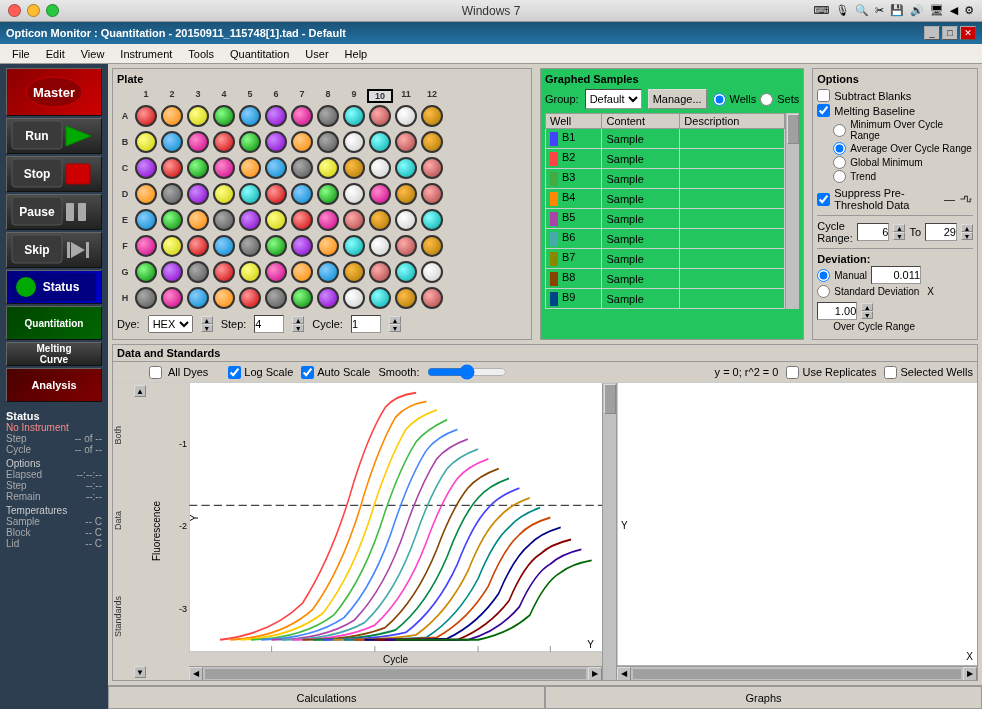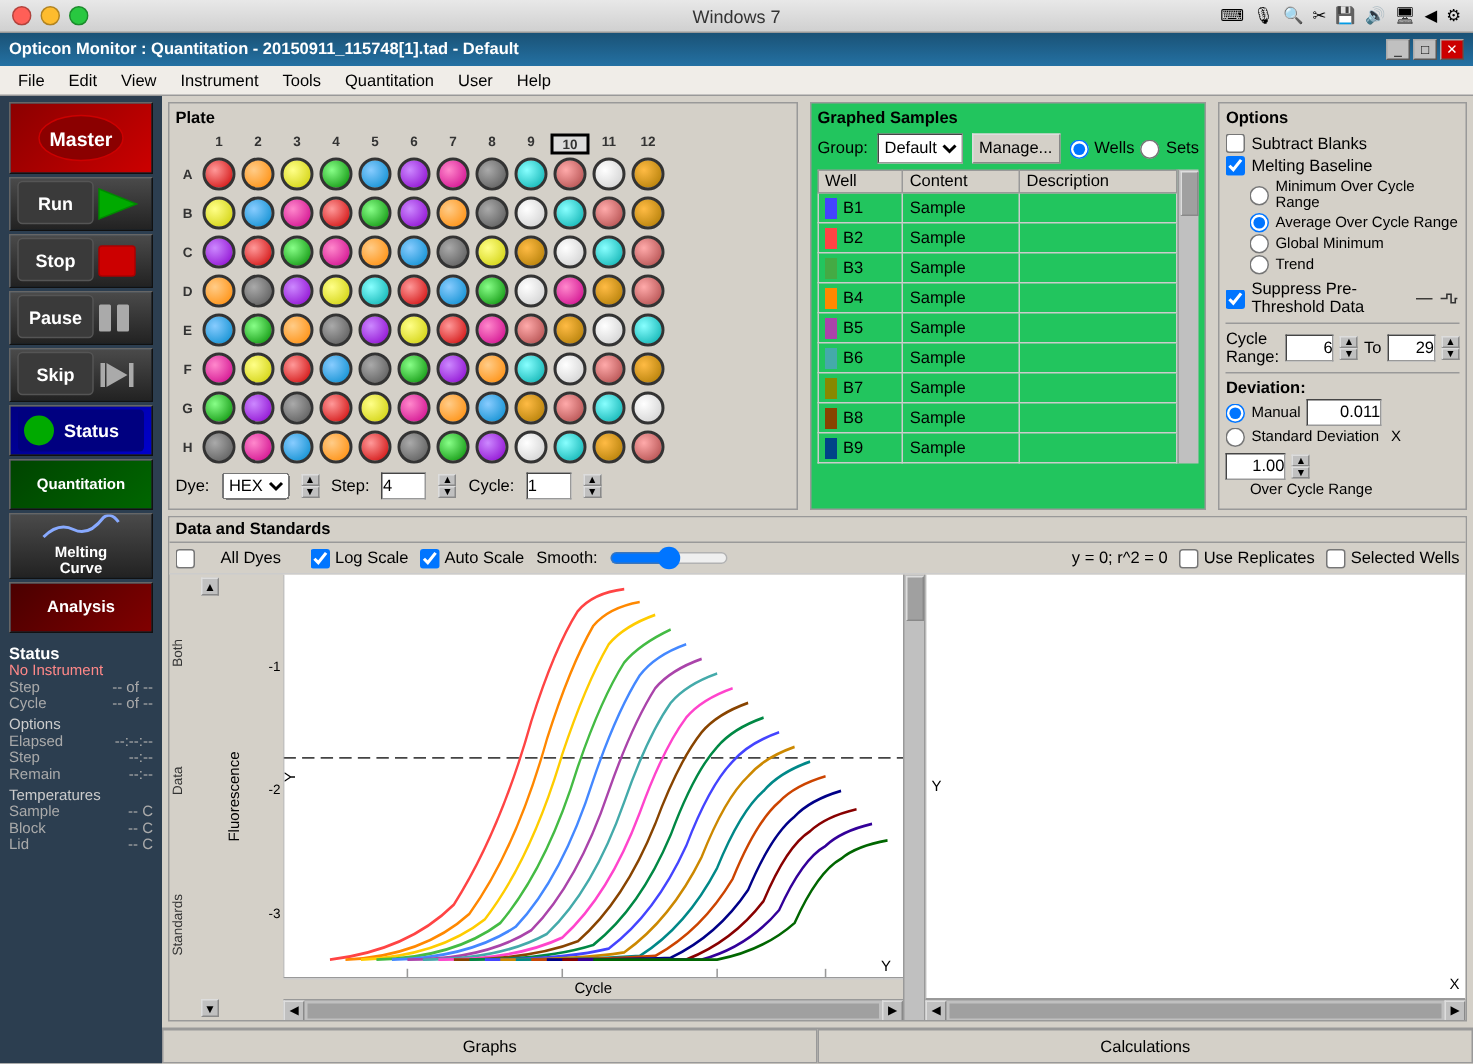--- a/index.html
+++ b/index.html
@@ -31,21 +31,21 @@
     .sidebar { width: 108px; background: #2c3e50; display: flex; flex-direction: column; align-items: center; padding: 4px; gap: 2px; }
     .sidebar-btn { width: 96px; height: 40px; background: linear-gradient(to bottom, #555, #333); border: 1px outset #666; display: flex; align-items: center; justify-content: center; cursor: pointer; color: white; font-size: 11px; font-weight: bold; position: relative; }
     
     .master-btn { background: linear-gradient(135deg, #8B0000, #cc0000); height: 50px; }
     .run-btn { background: linear-gradient(to bottom, #4a4a4a, #222); }
     .stop-btn { background: linear-gradient(to bottom, #4a4a4a, #222); }
     .pause-btn { background: linear-gradient(to bottom, #4a4a4a, #222); }
     .skip-btn { background: linear-gradient(to bottom, #4a4a4a, #222); }
     .status-btn { background: linear-gradient(135deg, #000080, #0000cc); width: 96px; height: 34px; }
     .quantitation-btn { background: linear-gradient(135deg, #004d00, #006600); width: 96px; height: 34px; }
-    .melting-btn { background: linear-gradient(to bottom, #4a4a4a, #222); width: 96px; height: 44px; }
+    .melting-btn { background: linear-gradient(to bottom, #4a4a4a, #222); width: 96px; height: 24px; }
     .analysis-btn { background: linear-gradient(135deg, #4a0000, #800000); width: 96px; height: 34px; }
 
     
     .status-section { margin-top: 4px; width: 96px; color: #aaa; font-size: 10px; }
     .status-row { display: flex; justify-content: space-between; }
 
     
     .content-area { flex: 1; display: flex; flex-direction: column; background: #d4d0c8; }
 
     
@@ -774,21 +774,21 @@
           <div style="margin-left:16px;font-size:10px;">Over Cycle Range</div>
         </div>
       </div>
     </div>
 
     <div class="data-standards">
       <div class="data-standards-title">Data and Standards</div>
 
       <div style="display:flex;align-items:center;justify-content:space-between;padding:2px 4px;background:#d4d0c8;border-bottom:1px solid #ccc;">
         <div style="display:flex;align-items:center;gap:8px;">
-          <label style="display:flex;align-items:center;gap:17px;">
+          <label style="display:flex;align-items:center;gap:6px;margin-left:32px;">
             <input type="checkbox" style="">
             <span>All Dyes</span>
           </label>
           <label style="display:flex;align-items:center;gap:3px;margin-left:12px;">
             <input type="checkbox" checked="" style="">
             <span>Log Scale</span>
           </label>
           <label style="display:flex;align-items:center;gap:3px;">
             <input type="checkbox" checked="" style="">
             <span>Auto Scale</span>
@@ -912,18 +912,18 @@
             <button style="width:14px;height:14px;font-size:8px;background:#c0c0c0;border:1px outset #ddd;padding:0;cursor:pointer;">◀</button>
             <div style="flex:1;height:10px;margin:2px;background:#a0a0a0;"></div>
             <button style="width:14px;height:14px;font-size:8px;background:#c0c0c0;border:1px outset #ddd;padding:0;cursor:pointer;">▶</button>
           </div>
         </div>
 
       </div>
     </div>
 
     <div class="bottom-tabs">
+      <div class="bottom-tab">Calculations</div>
       <div class="bottom-tab">Graphs</div>
-      <div class="bottom-tab">Calculations</div>
     </div>
 
   </div>
 </div>
 
 </body></html>

